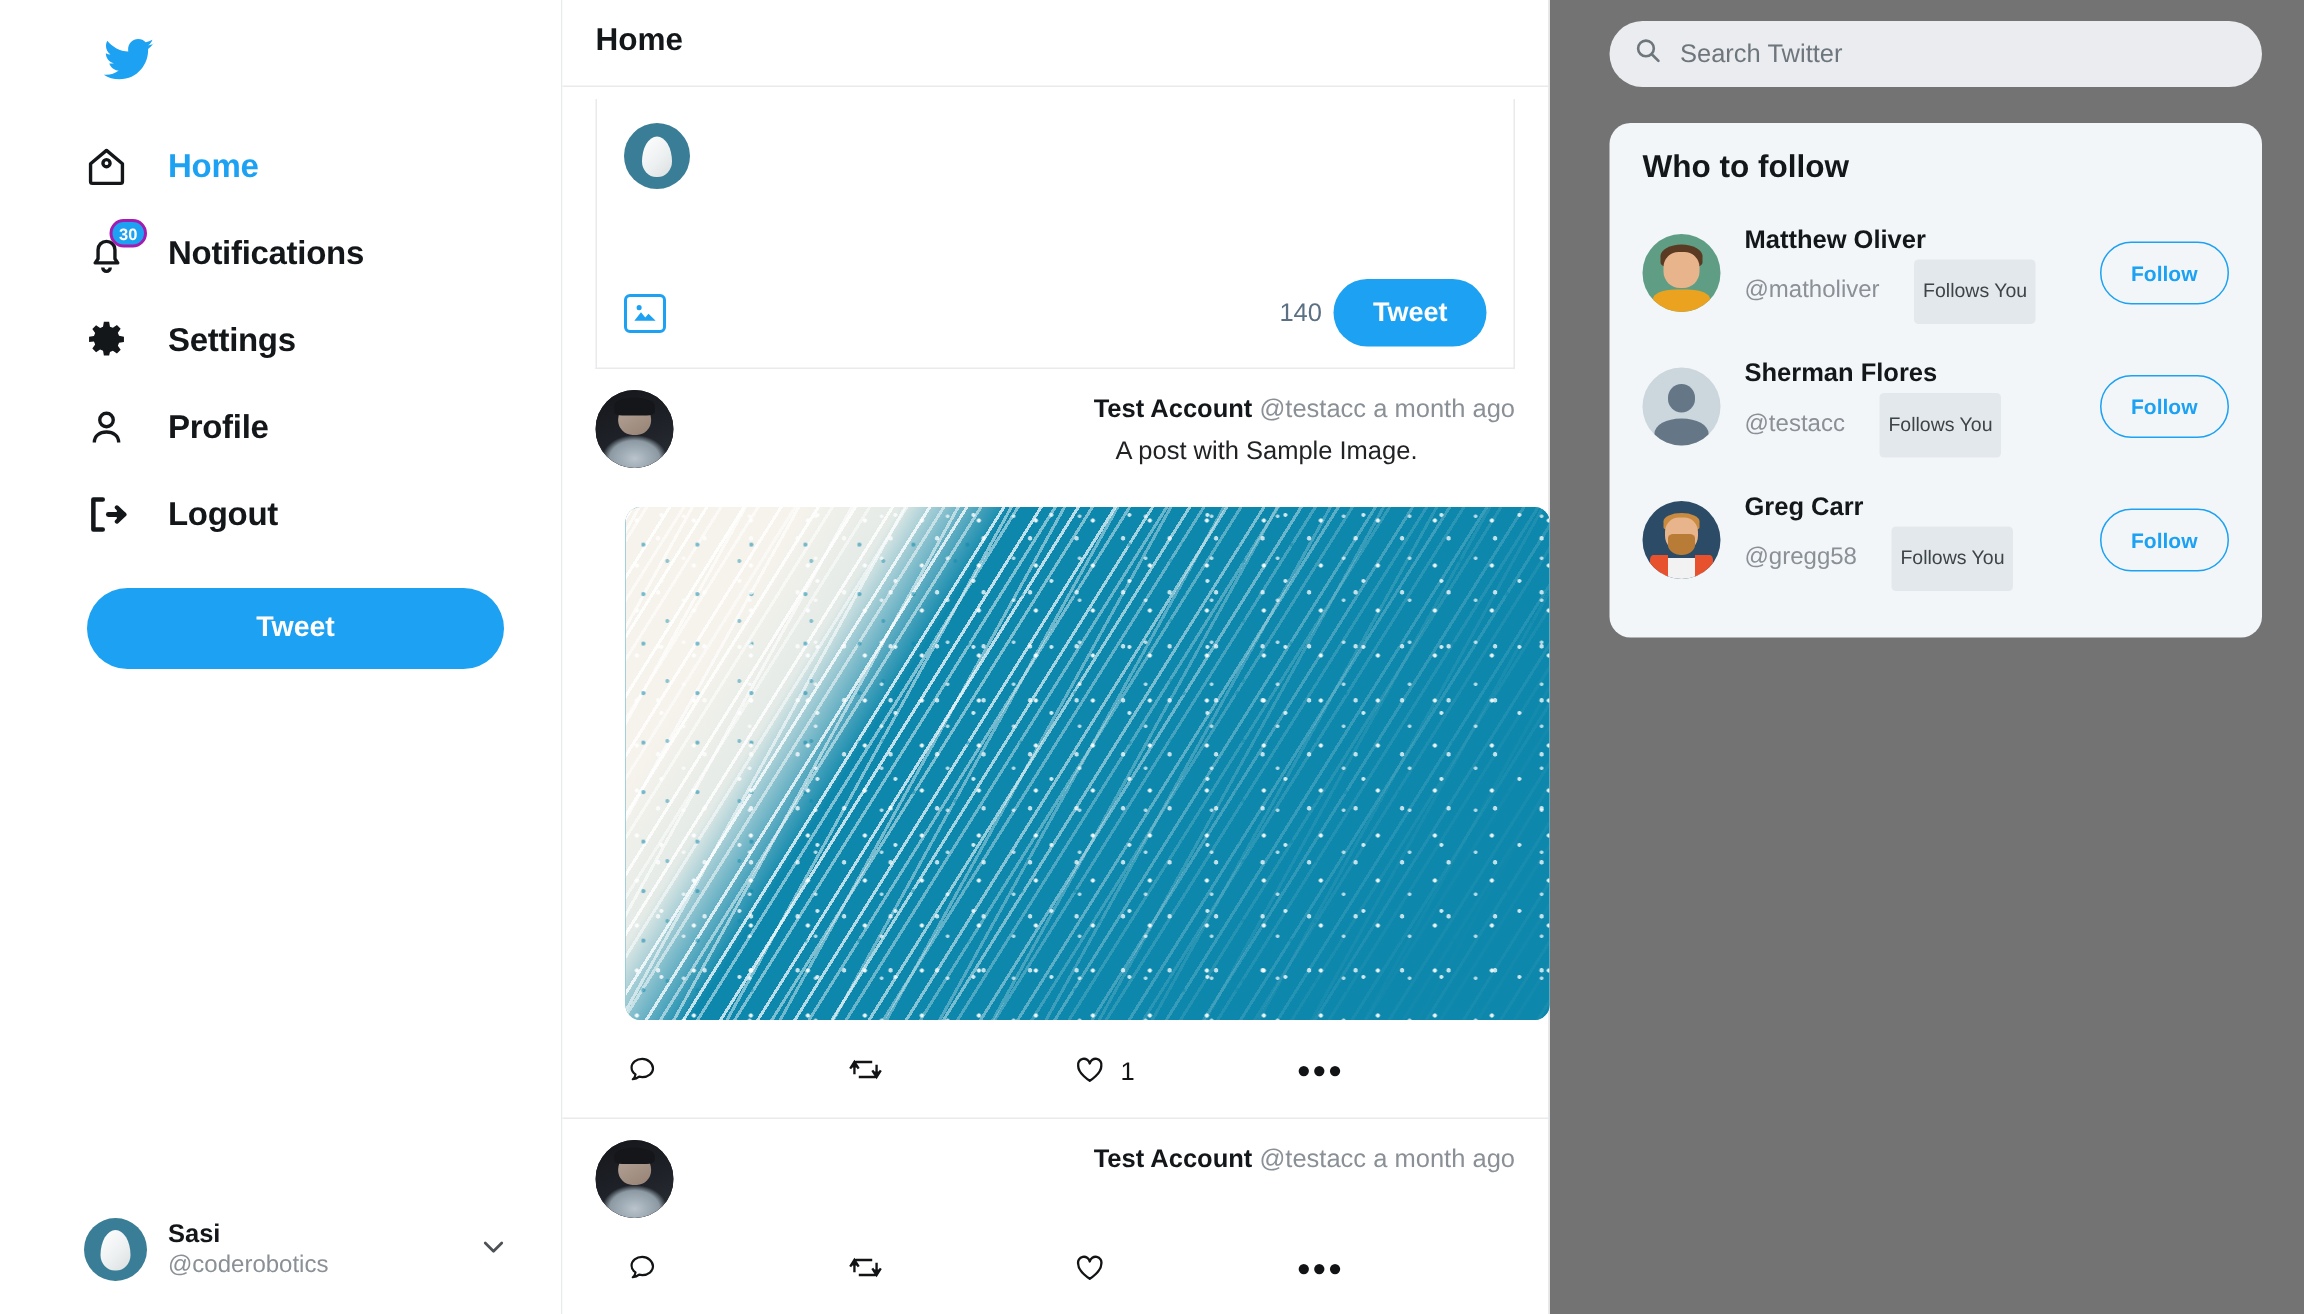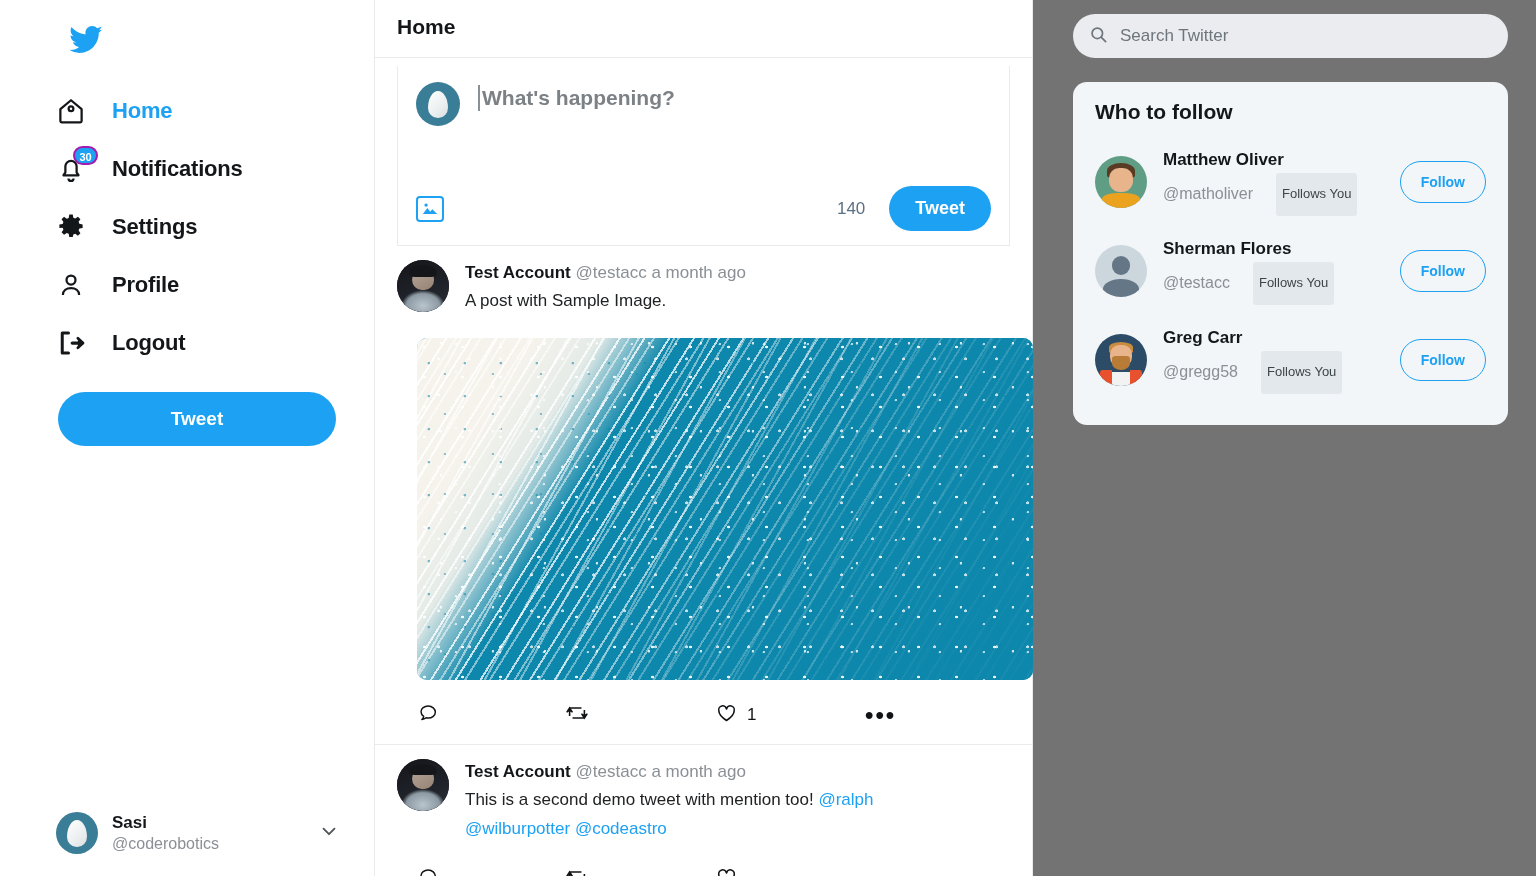--- a/index.html
+++ b/index.html
@@ -195,38 +195,39 @@
     border: 2px solid #1da1f2;
     border-radius: 4px;
     display: flex; align-items: center; justify-content: center;
     cursor: pointer;
     background: #ffffff;
   }
   .charcount {
     margin-left: auto;
     font-size: 17px;
     color: #5b7083;
-    margin-right: 24px;
+    margin-right: 8px;
   }
   .tweet-submit {
     background: #1da1f2;
     color: #ffffff;
     border: none;
     border-radius: 24px;
     height: 45px;
     padding: 0 26px;
     font-size: 18px;
     font-weight: bold;
     font-family: "Liberation Sans", sans-serif;
     cursor: pointer;
   }
 
   .tweet {
     padding: 14px 0 0 0;
     position: relative;
+    text-align: right;
   }
   .tweet-head { display: flex; padding: 0 22px 0 22px; }
   .photo-avatar {
     width: 52px; height: 52px;
     flex: 0 0 52px;
     border-radius: 50%;
     overflow: hidden;
     background: #1b1b1f;
     position: relative;
   }
@@ -531,24 +532,20 @@
 
     <div class="feed-head">
       <span class="feed-title">Home</span>
     </div>
 
     <div class="composer">
       <div class="composer-top">
         <span class="egg-avatar">
             <span class="egg"></span>
           </span>
-        <span class="composer-placeholder">
-          <span class="caret"></span>
-          <span>What's happening?</span>
-        </span>
       </div>
       <div class="composer-bottom">
         <span class="media-btn">
           <svg width="18" height="16" viewBox="0 0 20 18" fill="#1da1f2">
             <path d="M2 14.5 7 8l3.2 4 2.4-2.8L18 14.5z"></path>
             <circle cx="5.6" cy="4.6" r="1.9"></circle>
           </svg>
         </span>
         <span class="charcount">140</span>
         <button class="tweet-submit">Tweet</button>
@@ -619,21 +616,20 @@
           <span class="pa-bg"></span>
             <span class="pa-face"></span>
             <span class="pa-hair"></span>
         </span>
         <span class="tweet-body">
           <span class="tweet-meta">
             <span class="tweet-author">Test Account</span>
             <span class="tweet-handle">@testacc</span>
             <span class="tweet-handle">a month ago</span>
           </span>
-          <span class="tweet-text" style="display:block"><span>This is a second demo tweet with mention too!</span> <span class="mention">@ralph</span> <span class="mention">@wilburpotter</span> <span class="mention">@codeastro</span></span>
         </span>
       </div>
 
       <div class="actions">
         <span class="action a1">
           <span>
             <svg width="22" height="22" viewBox="0 0 24 24" fill="none" stroke="#111315" stroke-width="1.6" stroke-linejoin="round">
               <path d="M12.2 4.3c-4.3 0-7.8 2.8-7.8 6.3 0 2 1.1 3.8 2.9 5-.2 1.4-.9 2.6-2 3.5 1.8-.2 3.4-.9 4.6-1.9.7.2 1.5.3 2.3.3 4.3 0 7.8-2.8 7.8-6.3s-3.5-6.9-7.8-6.9z"></path>
             </svg>
           </span>

